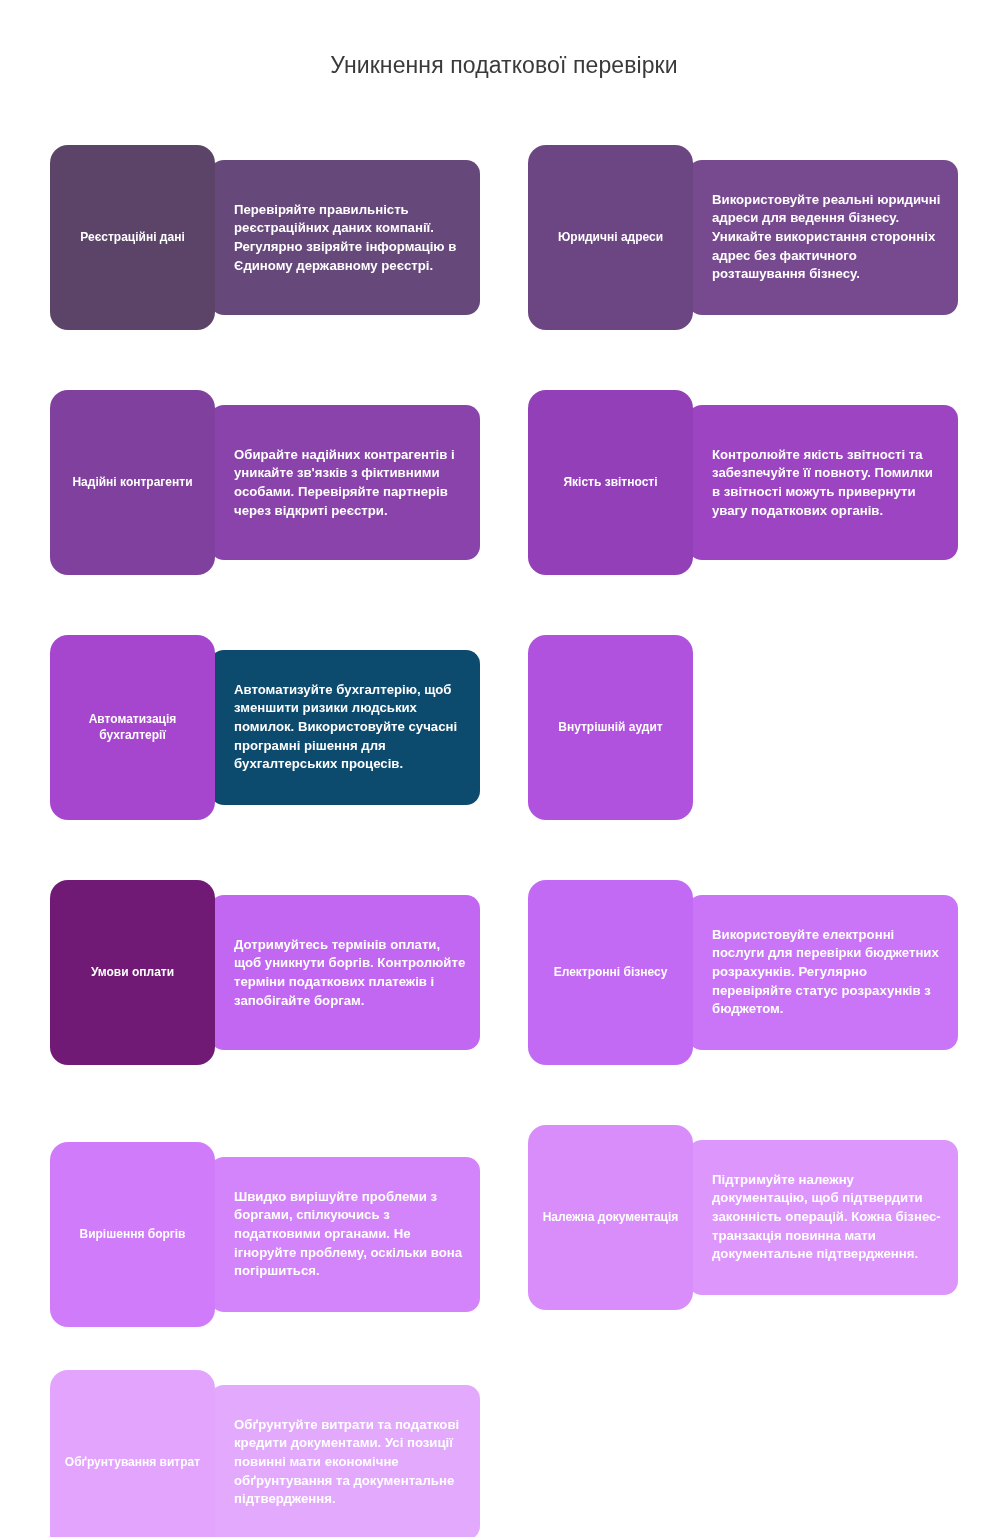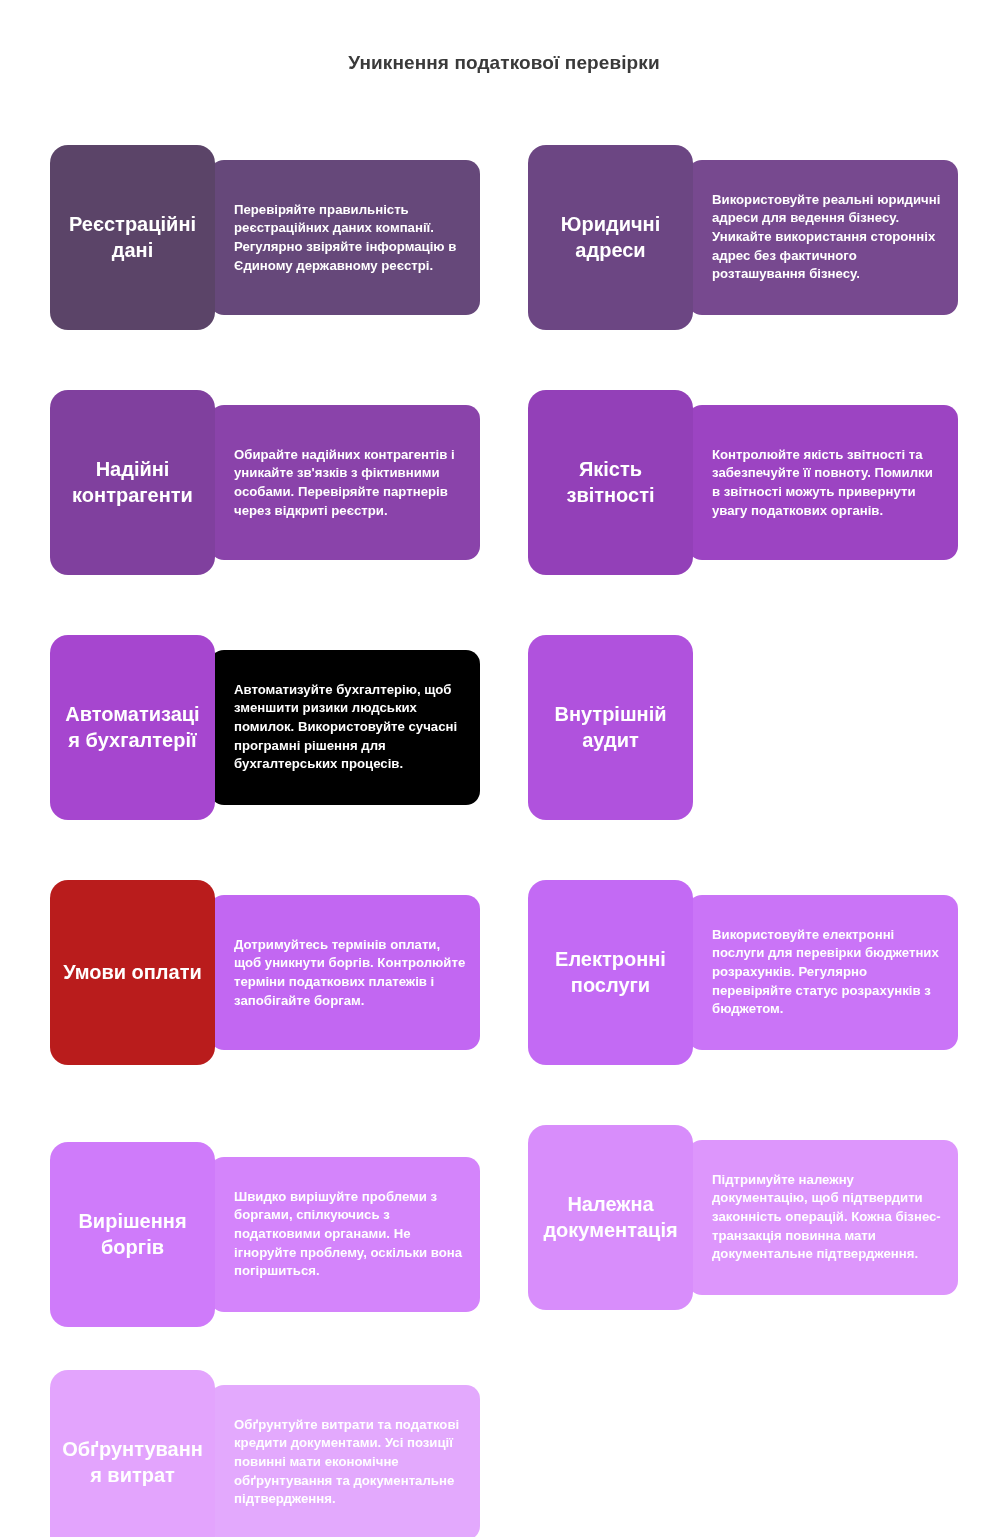--- a/index.html
+++ b/index.html
@@ -20,22 +20,22 @@
     background: #ffffff;
   }
 
   
   #title {
     position: absolute;
     top: 52px;
     left: 0;
     width: 1008px;
     text-align: center;
-    font-size: 19px;
-    font-weight: bold;
+    font-size: 23px;
+    font-weight: normal;
     color: #3a3a3a;
     letter-spacing: 0.1px;
     line-height: 1.2;
   }
 
   
   #cards {
     position: absolute;
     top: 145px;
     left: 50px;
@@ -67,21 +67,21 @@
     height: 185px;
     border-radius: 18px;
     display: flex;
     align-items: center;
     justify-content: center;
     padding: 0 10px;
   }
 
   .card-label-text {
     color: #ffffff;
-    font-size: 20px;
+    font-size: 12px;
     font-weight: bold;
     line-height: 1.28;
     text-align: center;
     word-break: break-word;
   }
 
   .card-desc-text {
     position: absolute;
     left: 24px;
     top: 50%;
@@ -128,46 +128,46 @@
       </div>
       <div class="card" style="left: 478px; top: 245px;">
         <div class="card-body" style="background: rgb(156, 68, 194);">
           <div class="card-desc-text">Контролюйте якість звітності та забезпечуйте її повноту. Помилки в звітності можуть привернути увагу податкових органів.</div>
         </div>
         <div class="card-label" style="background: rgb(147, 64, 184);">
           <div class="card-label-text">Якість звітності</div>
         </div>
       </div>
       <div class="card" style="left: 0px; top: 490px;">
-        <div class="card-body" style="background: #000000;">
+        <div class="card-body" style="background: #0c4a6e;">
           <div class="card-desc-text">Автоматизуйте бухгалтерію, щоб зменшити ризики людських помилок. Використовуйте сучасні програмні рішення для бухгалтерських процесів.</div>
         </div>
         <div class="card-label" style="background: rgb(166, 70, 207);">
           <div class="card-label-text">Автоматизація бухгалтерії</div>
         </div>
       </div>
       <div class="card" style="left: 478px; top: 490px;">
         <div class="card-label" style="background: rgb(176, 82, 221);">
           <div class="card-label-text">Внутрішній аудит</div>
         </div>
       </div>
       <div class="card" style="left: 0px; top: 735px;">
         <div class="card-body" style="background: rgb(194, 103, 242);">
           <div class="card-desc-text">Дотримуйтесь термінів оплати, щоб уникнути боргів. Контролюйте терміни податкових платежів і запобігайте боргам.</div>
         </div>
-        <div class="card-label" style="background: #b91c1c;">
+        <div class="card-label" style="background: #701a75;">
           <div class="card-label-text">Умови оплати</div>
         </div>
       </div>
       <div class="card" style="left: 478px; top: 735px;">
         <div class="card-body" style="background: rgb(202, 116, 247);">
           <div class="card-desc-text">Використовуйте електронні послуги для перевірки бюджетних розрахунків. Регулярно перевіряйте статус розрахунків з бюджетом.</div>
         </div>
         <div class="card-label" style="background: rgb(195, 106, 244);">
-          <div class="card-label-text">Електронні послуги</div>
+          <div class="card-label-text">Електронні бізнесу</div>
         </div>
       </div>
       <div class="card" style="left: 0px; top: 997px;">
         <div class="card-body" style="background: rgb(212, 132, 251);">
           <div class="card-desc-text">Швидко вирішуйте проблеми з боргами, спілкуючись з податковими органами. Не ігноруйте проблему, оскільки вона погіршиться.</div>
         </div>
         <div class="card-label" style="background: rgb(207, 123, 250);">
           <div class="card-label-text">Вирішення боргів</div>
         </div>
       </div>

